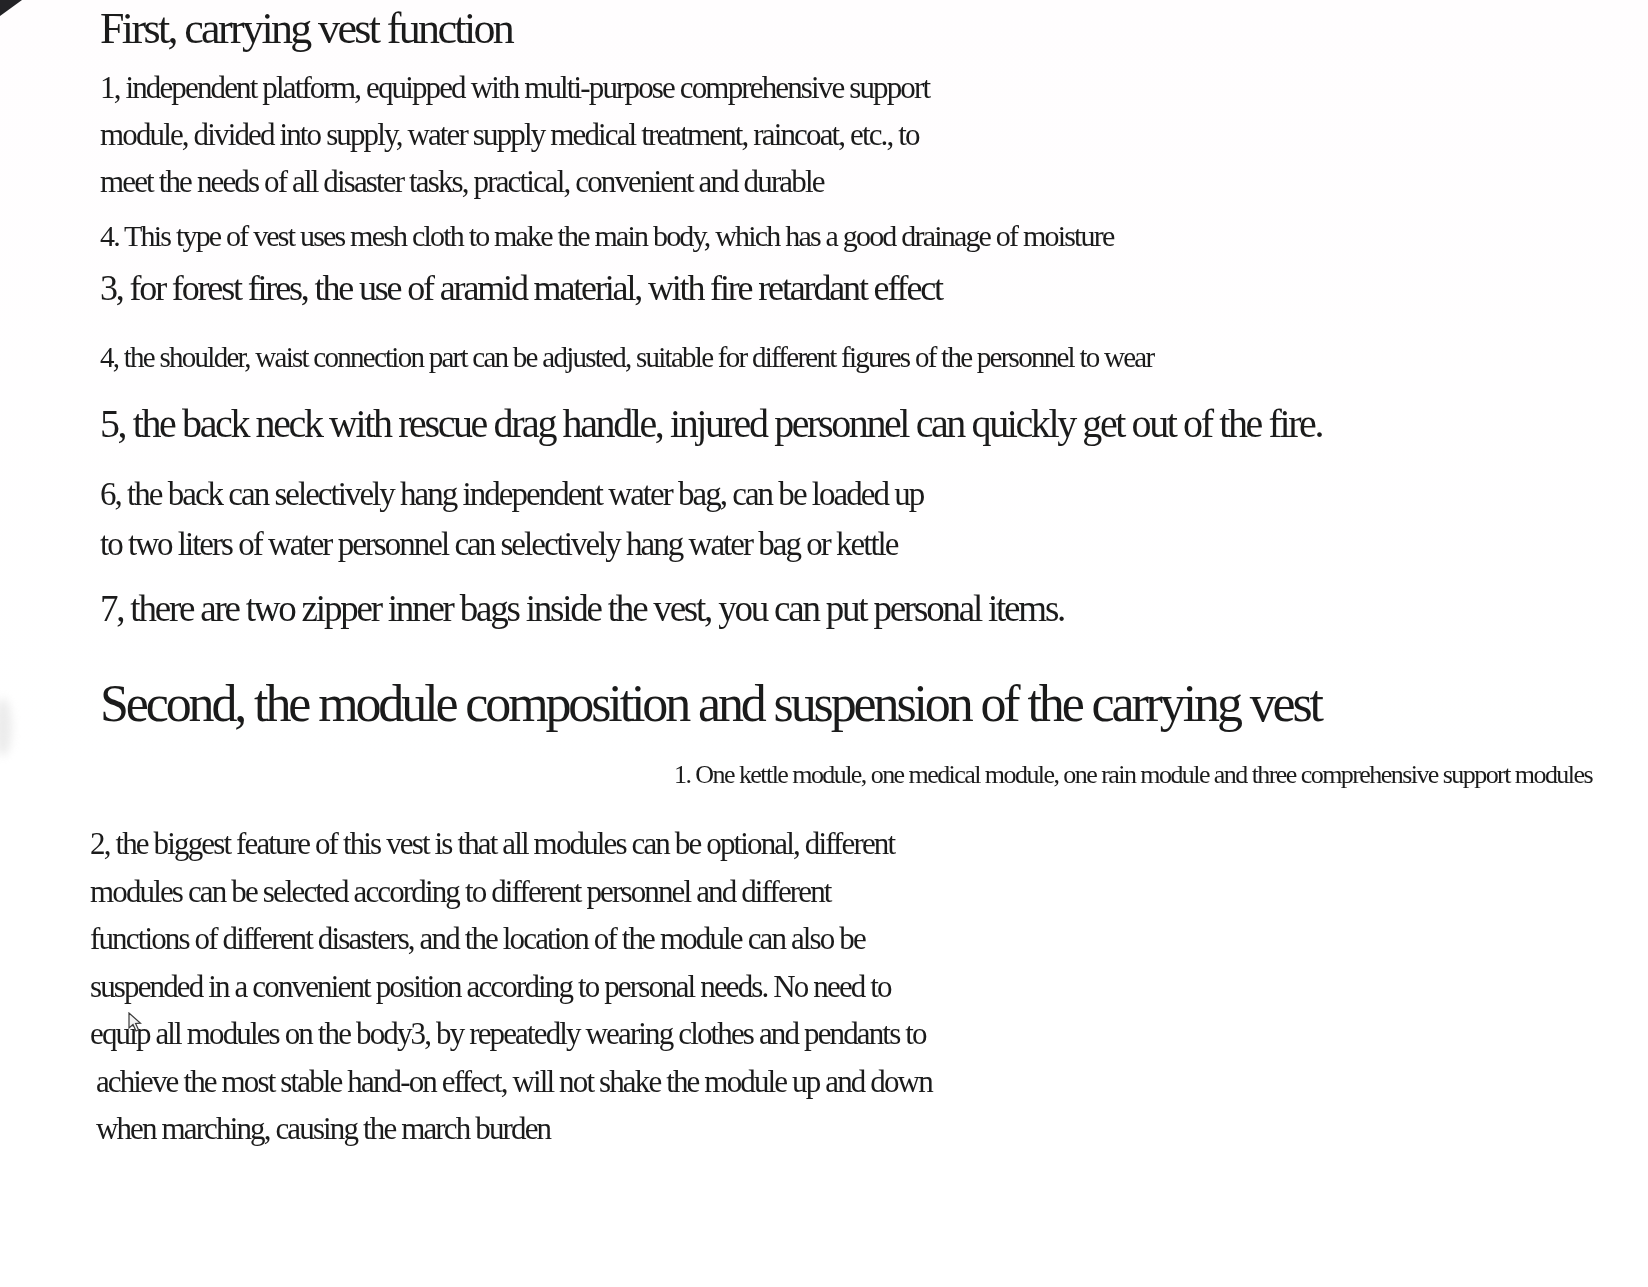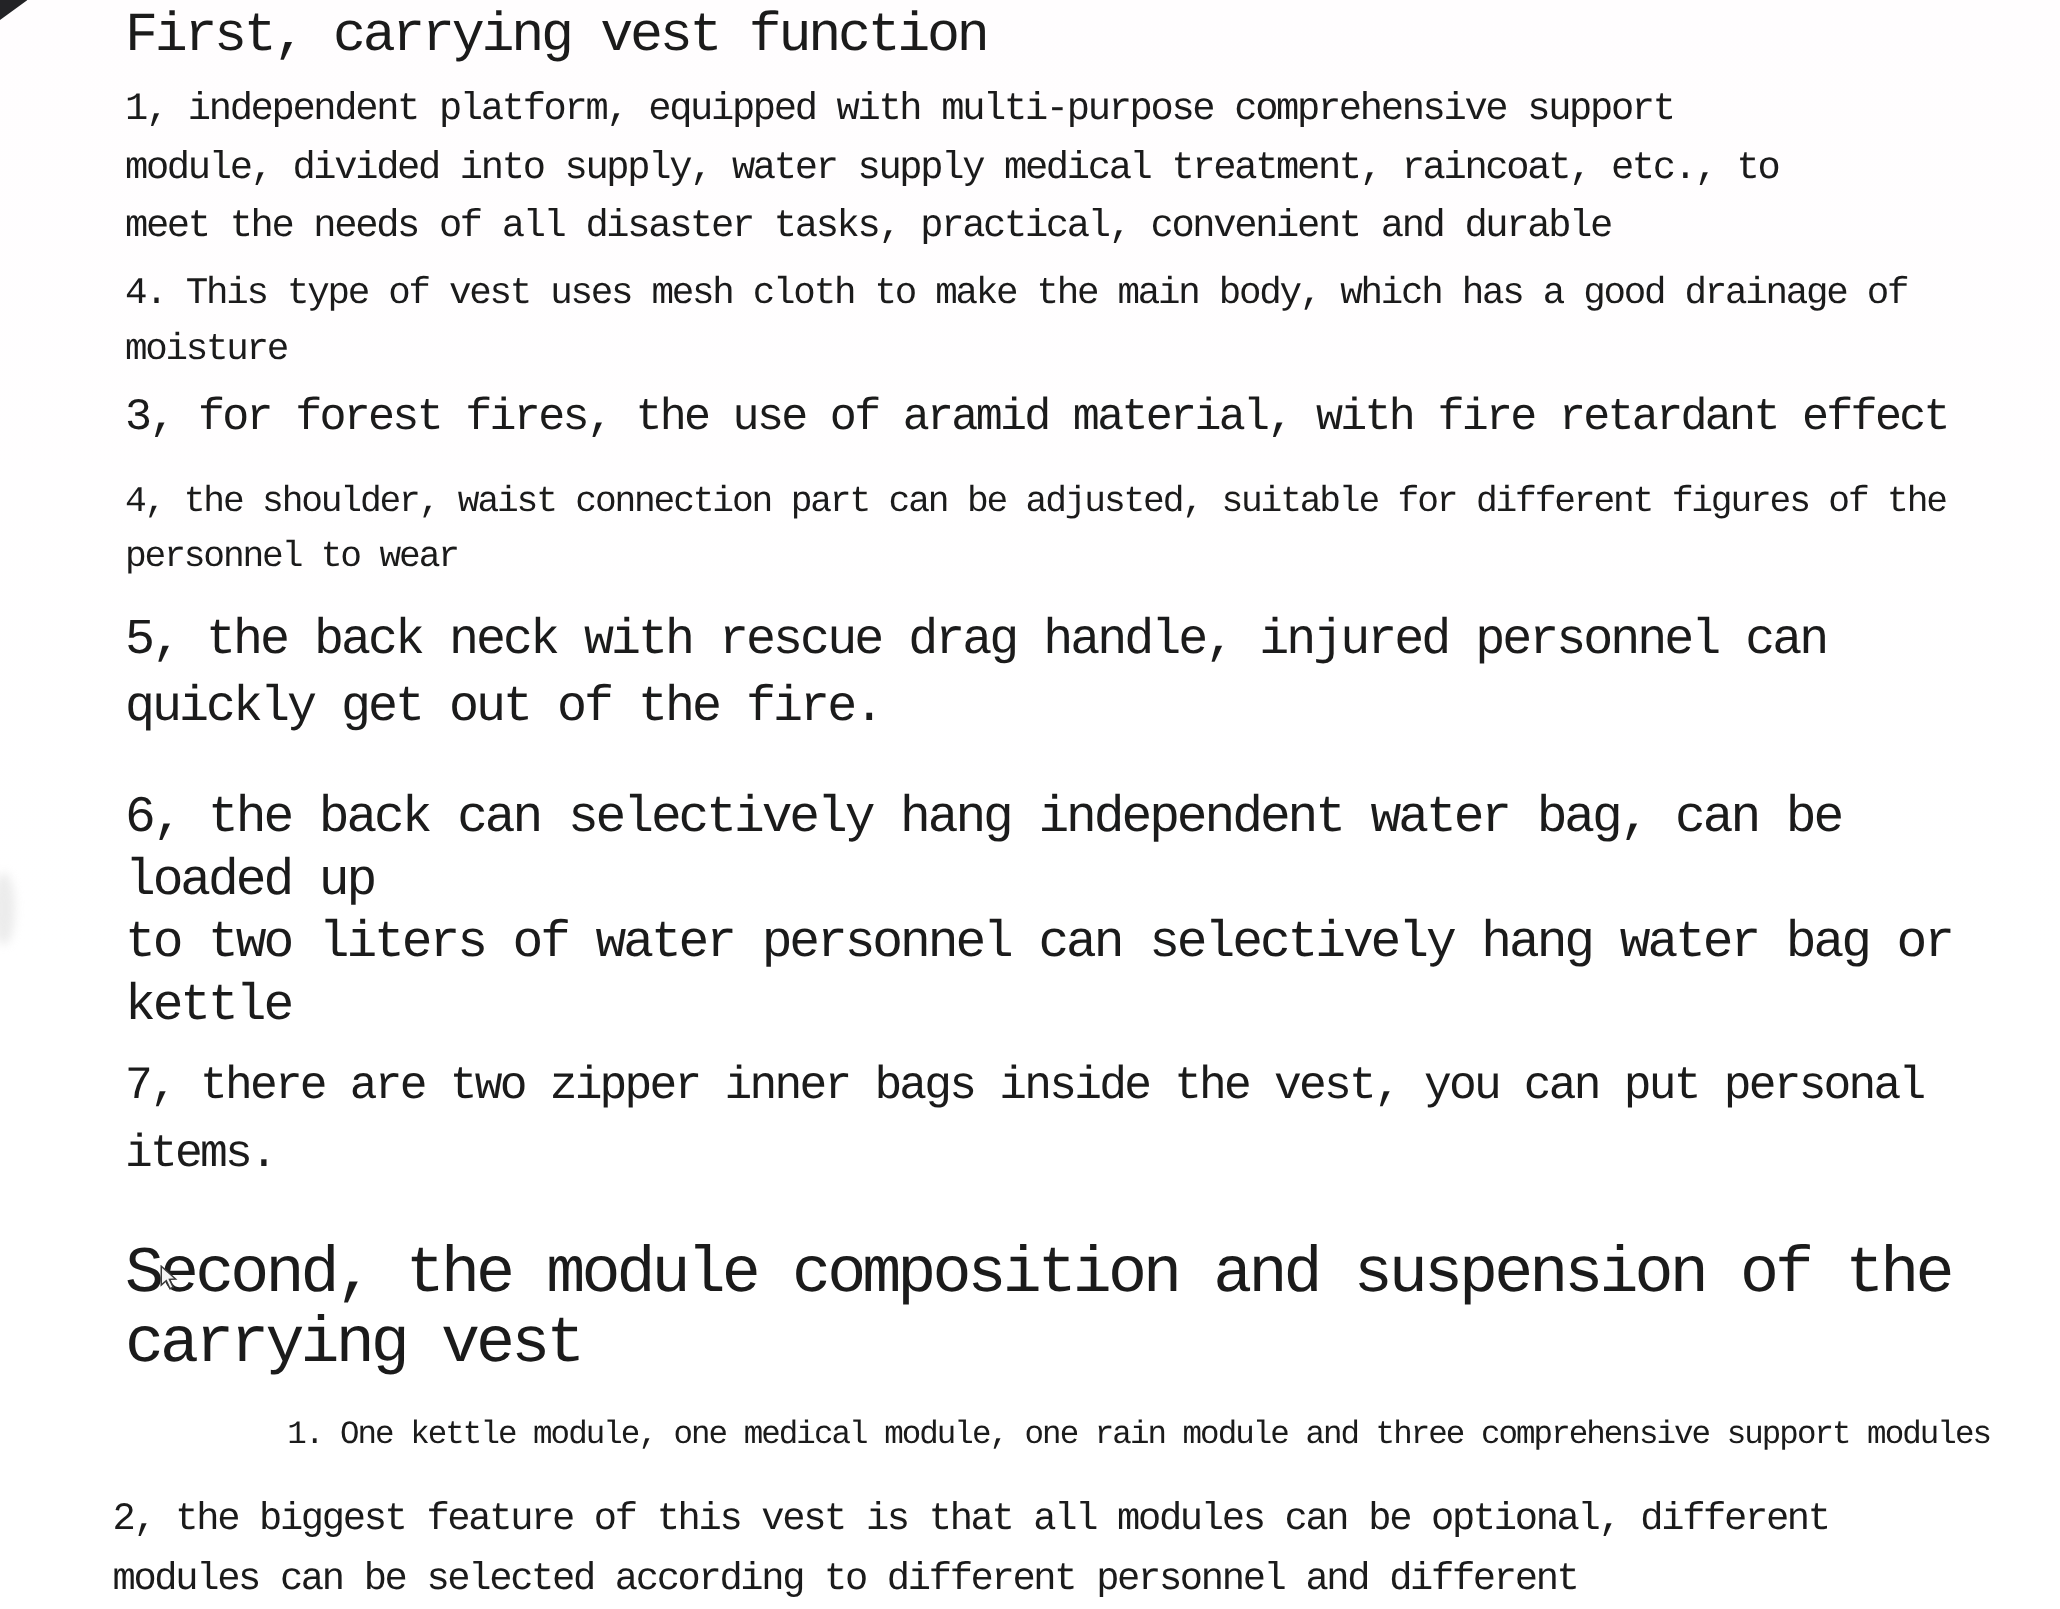--- a/index.html
+++ b/index.html
@@ -7,37 +7,37 @@
     padding: 0;
     background: #ffffff;
   }
   .page {
     position: relative;
     width: 1648px;
     height: 1287px;
     box-sizing: border-box;
     background: linear-gradient(180deg, #fffdfe 0%, #ffffff 60%);
     color: #1b1b1b;
-    font-family: Liberation Mono, monospace;
+    font-family: Liberation Serif, serif;
     padding: 4px 56px 24px 100px;
     overflow: hidden;
   }
   .txt {
     margin: 0;
     white-space: pre-wrap;
     letter-spacing: -0.06em;
     color: #1b1b1b;
   }
   .h1  { font-size: 44px; line-height: 50px; margin-top: 0;    font-weight: 400; }
   .p1  { font-size: 31px; line-height: 47px; margin-top: 10px; }
   .p2  { font-size: 30px; line-height: 45px; margin-top: 8px;  }
   .p3  { font-size: 36px; line-height: 53px; margin-top: 4px; }
   .p4  { font-size: 29px; line-height: 44px; margin-top: 20px; }
   .p5  { font-size: 40px; line-height: 54px; margin-top: 18px; }
-  .p6  { font-size: 41px; line-height: 50px; margin-top: 36px; }
+  .p6  { font-size: 33px; line-height: 50px; margin-top: 18px; }
   .p7  { font-size: 37px; line-height: 55px; margin-top: 12px; }
   .h2  { font-size: 52px; line-height: 56px; margin-top: 40px; font-weight: 400; }
   .p8  { font-size: 26px; line-height: 46px; margin-top: 20px; text-align: right; }
   .p9  { font-size: 36px; line-height: 54px; margin-top: 18px; }
   .p10 { font-size: 31px; line-height: 47.5px; margin-top: 22px; margin-left: -10px; }
 
   
   .corner-mark {
     position: absolute;
     left: 0; top: 0;

